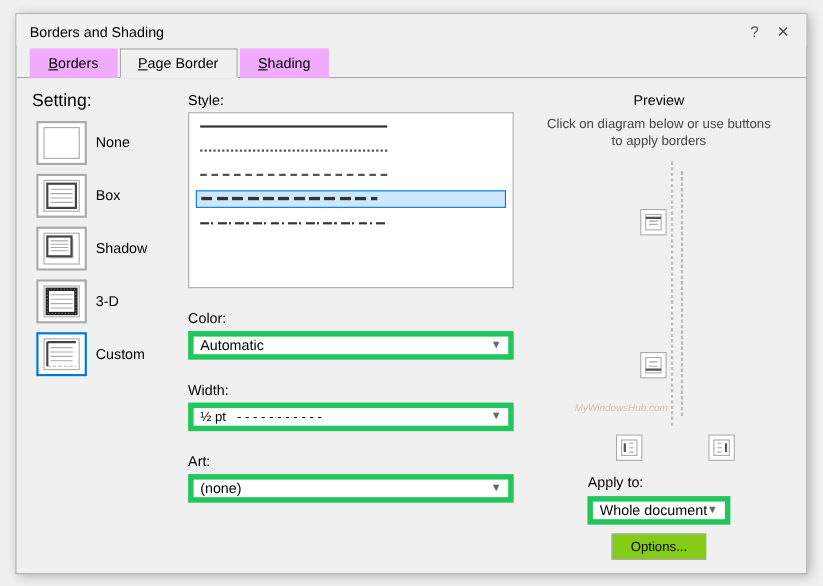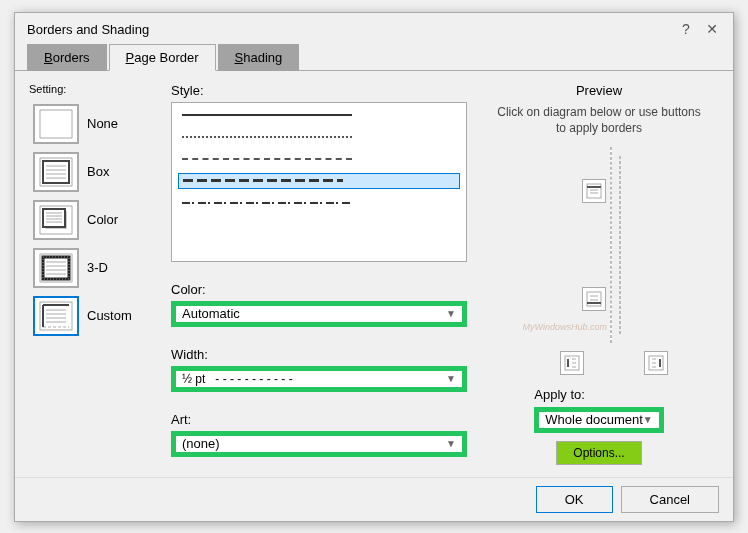--- a/index.html
+++ b/index.html
@@ -54,21 +54,21 @@
     }
     .tab {
       padding: 5px 16px;
       cursor: pointer;
       font-size: 13px;
       border: 1px solid transparent;
       border-bottom: none;
       margin-right: 2px;
       position: relative;
       top: 1px;
-      background: #a3a3a3;
+      background: #f0abfc;
     }
     .tab.active {
       background: #f0f0f0;
       border: 1px solid #aaa;
       border-bottom: 1px solid #f0f0f0;
       z-index: 1;
     }
     .tab-underline {
       text-decoration: underline;
     }
@@ -79,21 +79,21 @@
       gap: 12px;
     }
     
     .left-panel {
       display: flex;
       flex-direction: column;
       gap: 2px;
       min-width: 130px;
     }
     .section-label {
-      font-size: 11px;
+      font-size: 16px;
       margin-bottom: 4px;
     }
     .setting-item {
       display: flex;
       align-items: center;
       gap: 8px;
       padding: 3px 4px;
       cursor: pointer;
     }
     .setting-item.selected .setting-icon-box {
@@ -343,21 +343,21 @@
           <svg viewBox="0 0 36 32">
             <rect x="2" y="2" width="32" height="28" fill="white" stroke="#aaa" stroke-width="1"></rect>
             <rect x="7" y="7" width="22" height="18" fill="#ccc"></rect>
             <rect x="5" y="5" width="22" height="18" fill="white" stroke="#444" stroke-width="2"></rect>
             <line x1="8" y1="9" x2="24" y2="9" stroke="#aaa" stroke-width="1"></line>
             <line x1="8" y1="12" x2="24" y2="12" stroke="#aaa" stroke-width="1"></line>
             <line x1="8" y1="15" x2="24" y2="15" stroke="#aaa" stroke-width="1"></line>
             <line x1="8" y1="18" x2="24" y2="18" stroke="#aaa" stroke-width="1"></line>
           </svg>
         </div>
-        <span class="setting-label">Color</span>
+        <span class="setting-label">Shadow</span>
       </div>
 
       <div class="setting-item">
         <div class="setting-icon-box">
           <svg viewBox="0 0 36 32">
             <rect x="2" y="2" width="32" height="28" fill="white" stroke="#aaa" stroke-width="1"></rect>
             <rect x="5" y="5" width="26" height="22" fill="white" stroke="#222" stroke-width="3"></rect>
             <rect x="5" y="5" width="26" height="22" fill="none" stroke="#888" stroke-width="1" stroke-dasharray="1,2"></rect>
             <line x1="8" y1="10" x2="28" y2="10" stroke="#aaa" stroke-width="1"></line>
             <line x1="8" y1="14" x2="28" y2="14" stroke="#aaa" stroke-width="1"></line>
@@ -517,17 +517,13 @@
         </div>
       </div>
 
       <div class="options-row">
         <button class="options-btn">Options...</button>
       </div>
     </div>
 
   </div>
 
-  <div class="dialog-footer">
-    <button class="footer-btn primary">OK</button>
-    <button class="footer-btn">Cancel</button>
-  </div>
 </div>
 
 </body></html>

